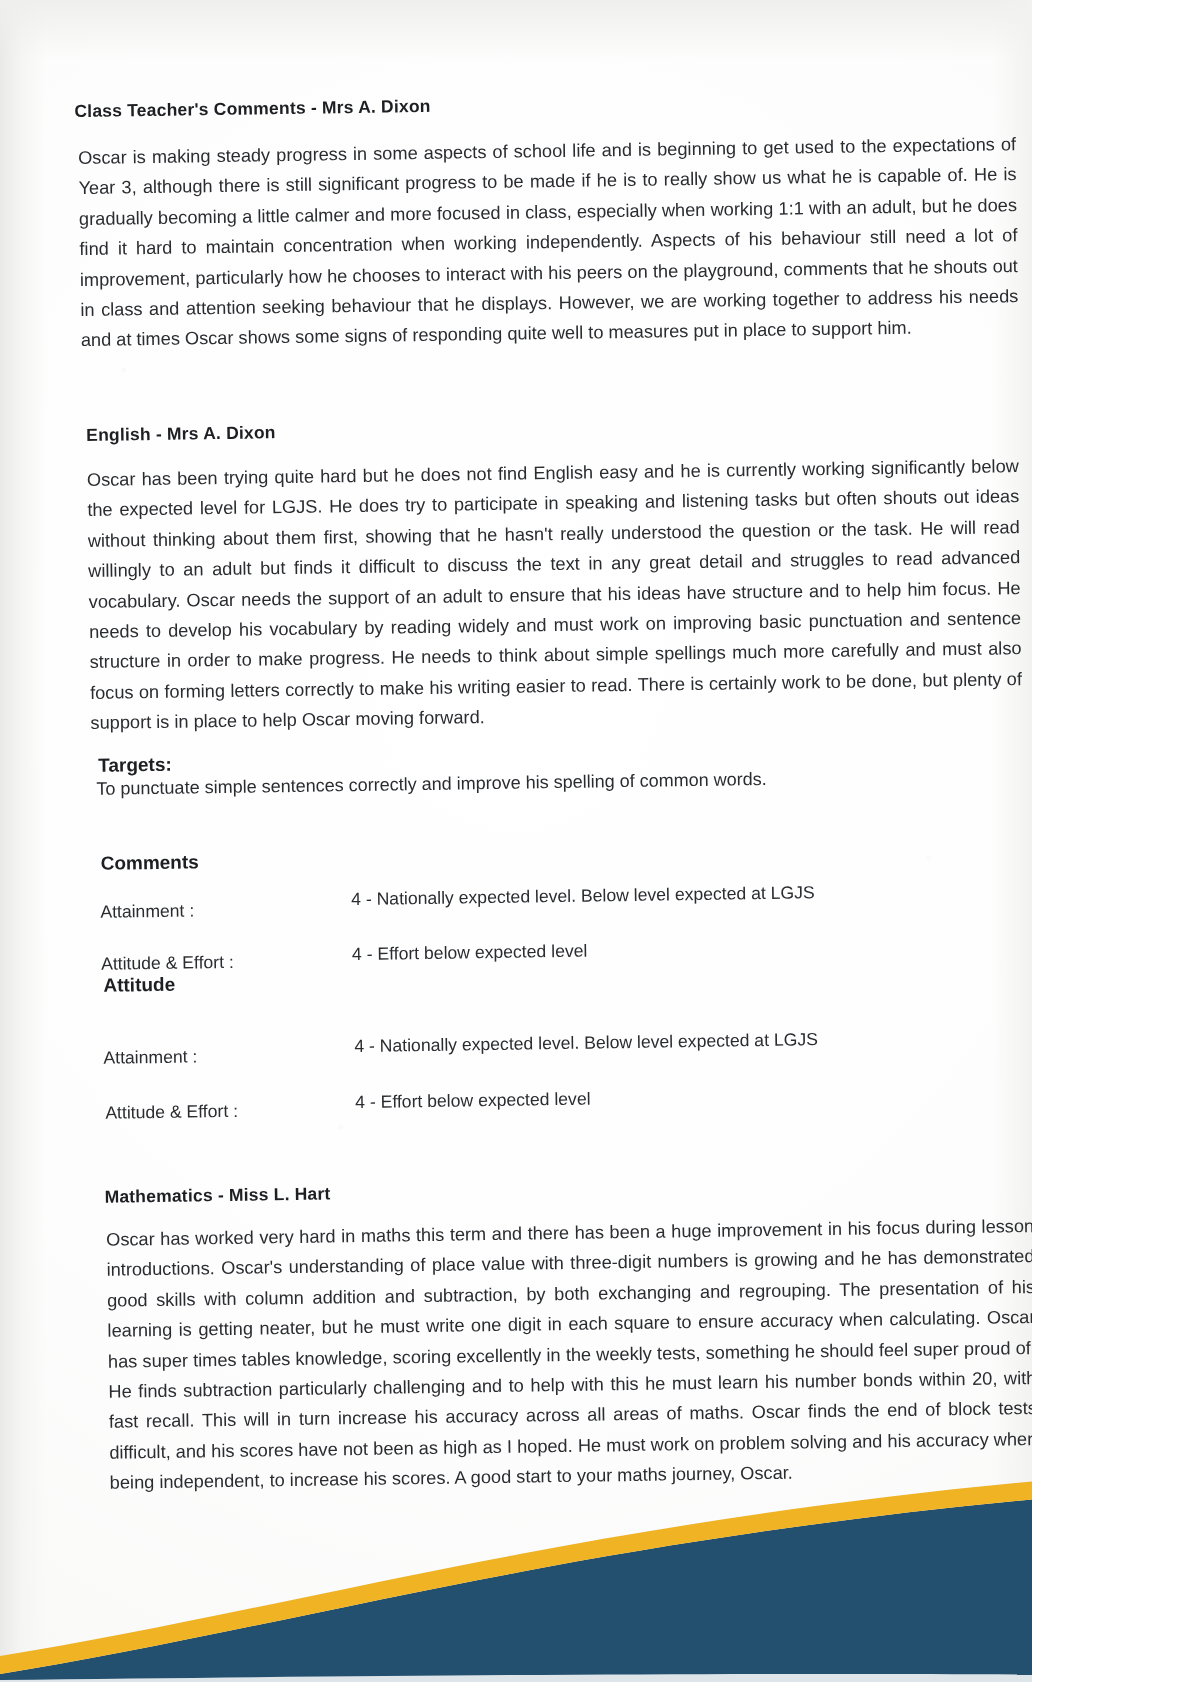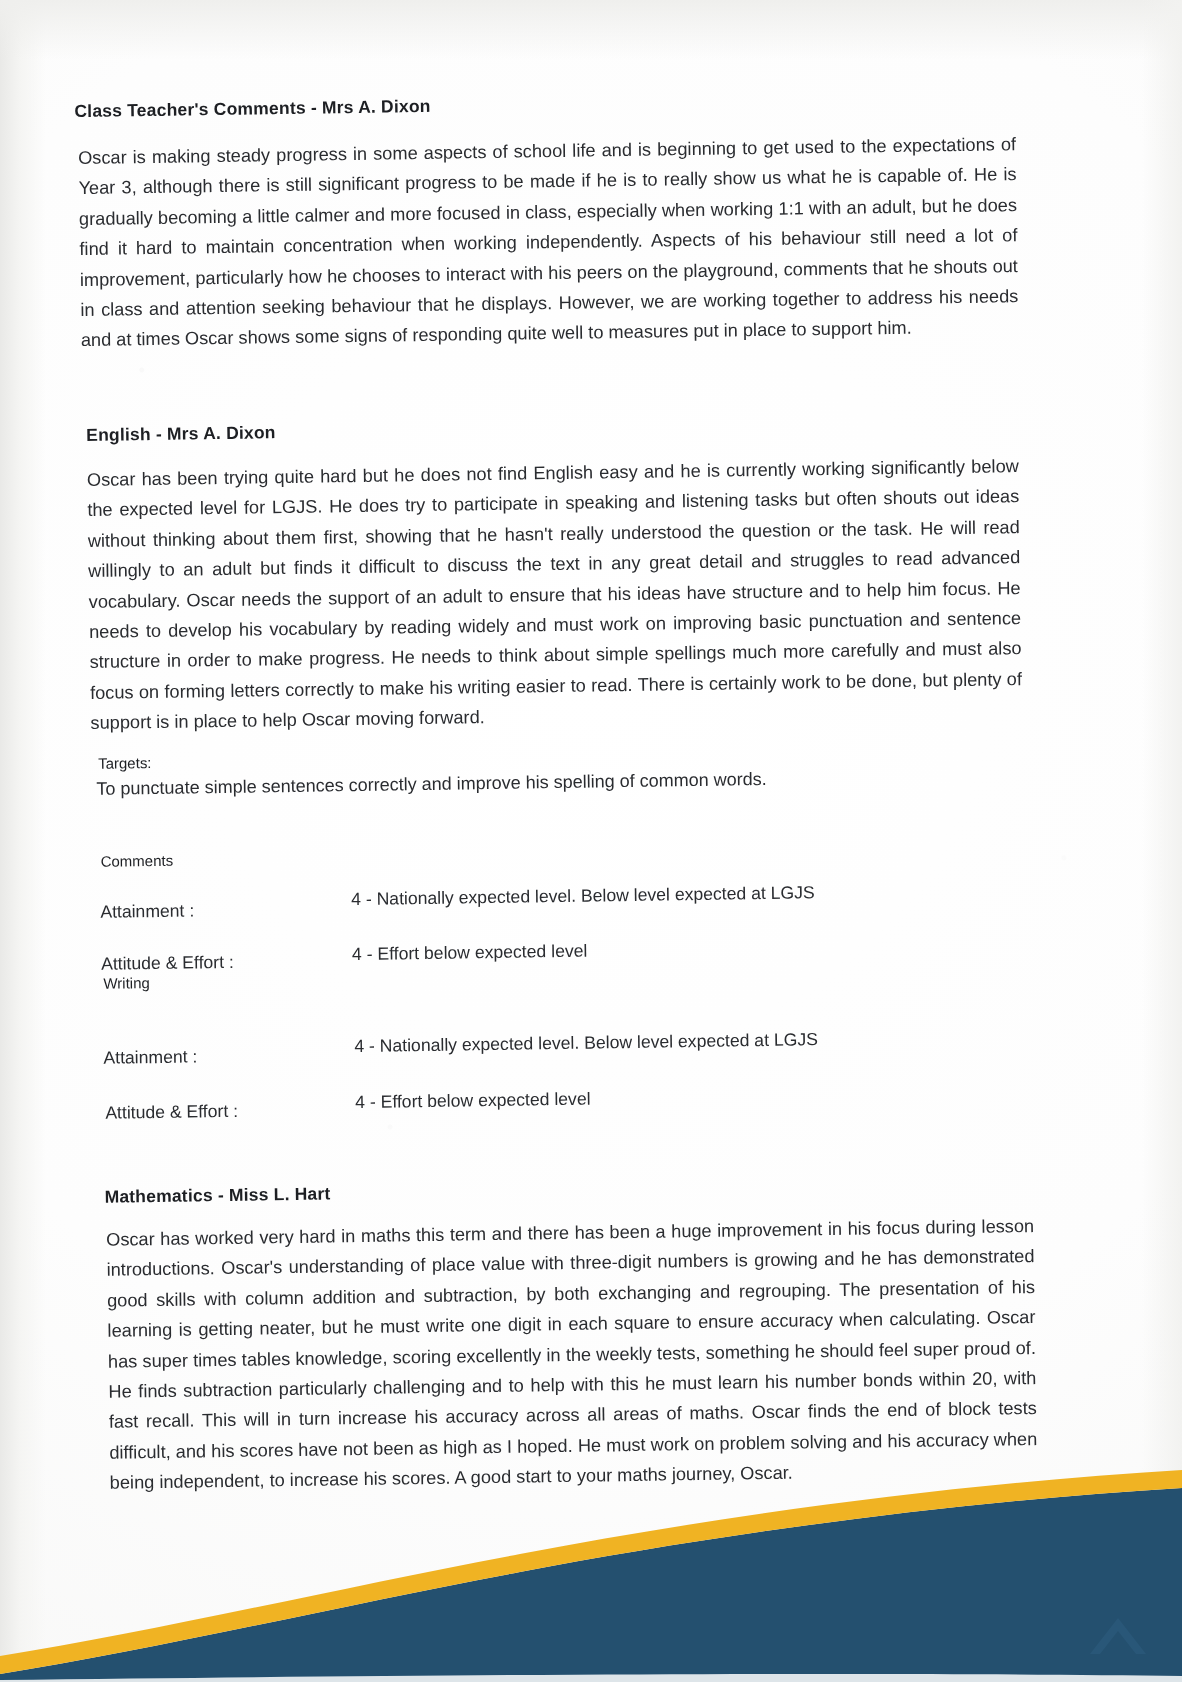--- a/index.html
+++ b/index.html
@@ -11,21 +11,21 @@
     width: 1182px;
     height: 1682px;
     overflow: hidden;
     font-family: "Liberation Sans", sans-serif;
     color: #26282c;
   }
 
   
   #page {
     position: relative;
-    width: 1182px;
+    width: 1032px;
     height: 1682px;
     background:
       radial-gradient(ellipse 120% 80% at 50% 40%, #ffffff 0%, #fdfdfd 55%, #f7f7f6 100%);
     overflow: hidden;
   }
   
   #scan-edge-left {
     position: absolute; top: 0; left: 0; width: 46px; height: 1682px;
     background: linear-gradient(to right, #e9e9e7 0%, #f5f5f3 45%, rgba(255,255,255,0) 100%);
     pointer-events: none;
@@ -72,22 +72,22 @@
   }
   .body-para {
     position: absolute;
     font-size: 18.2px;
     line-height: 30.4px;
     text-align: justify;
     color: #2a2c30;
   }
   .sub-head {
     position: absolute;
-    font-weight: normal;
-    font-size: 15px;
+    font-weight: bold;
+    font-size: 19px;
     color: #1d1f23;
     white-space: nowrap;
   }
   .target-line {
     position: absolute;
     font-size: 18px;
     color: #2a2c30;
     white-space: nowrap;
   }
   .row-label {
@@ -138,21 +138,21 @@
     <div class="target-line" style="left:97px; top:772px;">To punctuate simple sentences correctly and improve his spelling of common words.</div>
 
     <div class="sub-head" style="left:100px; top:846px;">Comments</div>
 
     <div class="row-label" style="left:99px; top:895px;">Attainment :</div>
     <div class="row-value" style="left:350px; top:886px;">4 - Nationally expected level. Below level expected at LGJS</div>
 
     <div class="row-label" style="left:99px; top:947px;">Attitude &amp; Effort :</div>
     <div class="row-value" style="left:350px; top:941px;">4 - Effort below expected level</div>
 
-    <div class="sub-head" style="left:101px; top:968px;">Writing</div>
+    <div class="sub-head" style="left:101px; top:968px;">Attitude</div>
 
     <div class="row-label" style="left:100px; top:1041px;">Attainment :</div>
     <div class="row-value" style="left:351px; top:1033px;">4 - Nationally expected level. Below level expected at LGJS</div>
 
     <div class="row-label" style="left:101px; top:1096px;">Attitude &amp; Effort :</div>
     <div class="row-value" style="left:351px; top:1089px;">4 - Effort below expected level</div>
 
     <div class="sec-head" style="left:99px; top:1180px;">Mathematics - Miss L. Hart</div>
 
     <div class="body-para" style="left:100px; top:1218px; width:928px;">Oscar has worked very hard in maths this term and there has been a huge improvement in his focus during lesson introductions. Oscar's understanding of place value with three-digit numbers is growing and he has demonstrated good skills with column addition and subtraction, by both exchanging and regrouping. The presentation of his learning is getting neater, but he must write one digit in each square to ensure accuracy when calculating. Oscar has super times tables knowledge, scoring excellently in the weekly tests, something he should feel super proud of. He finds subtraction particularly challenging and to help with this he must learn his number bonds within 20, with fast recall. This will in turn increase his accuracy across all areas of maths. Oscar finds the end of block tests difficult, and his scores have not been as high as I hoped. He must work on problem solving and his accuracy when being independent, to increase his scores. A good start to your maths journey, Oscar.</div>

